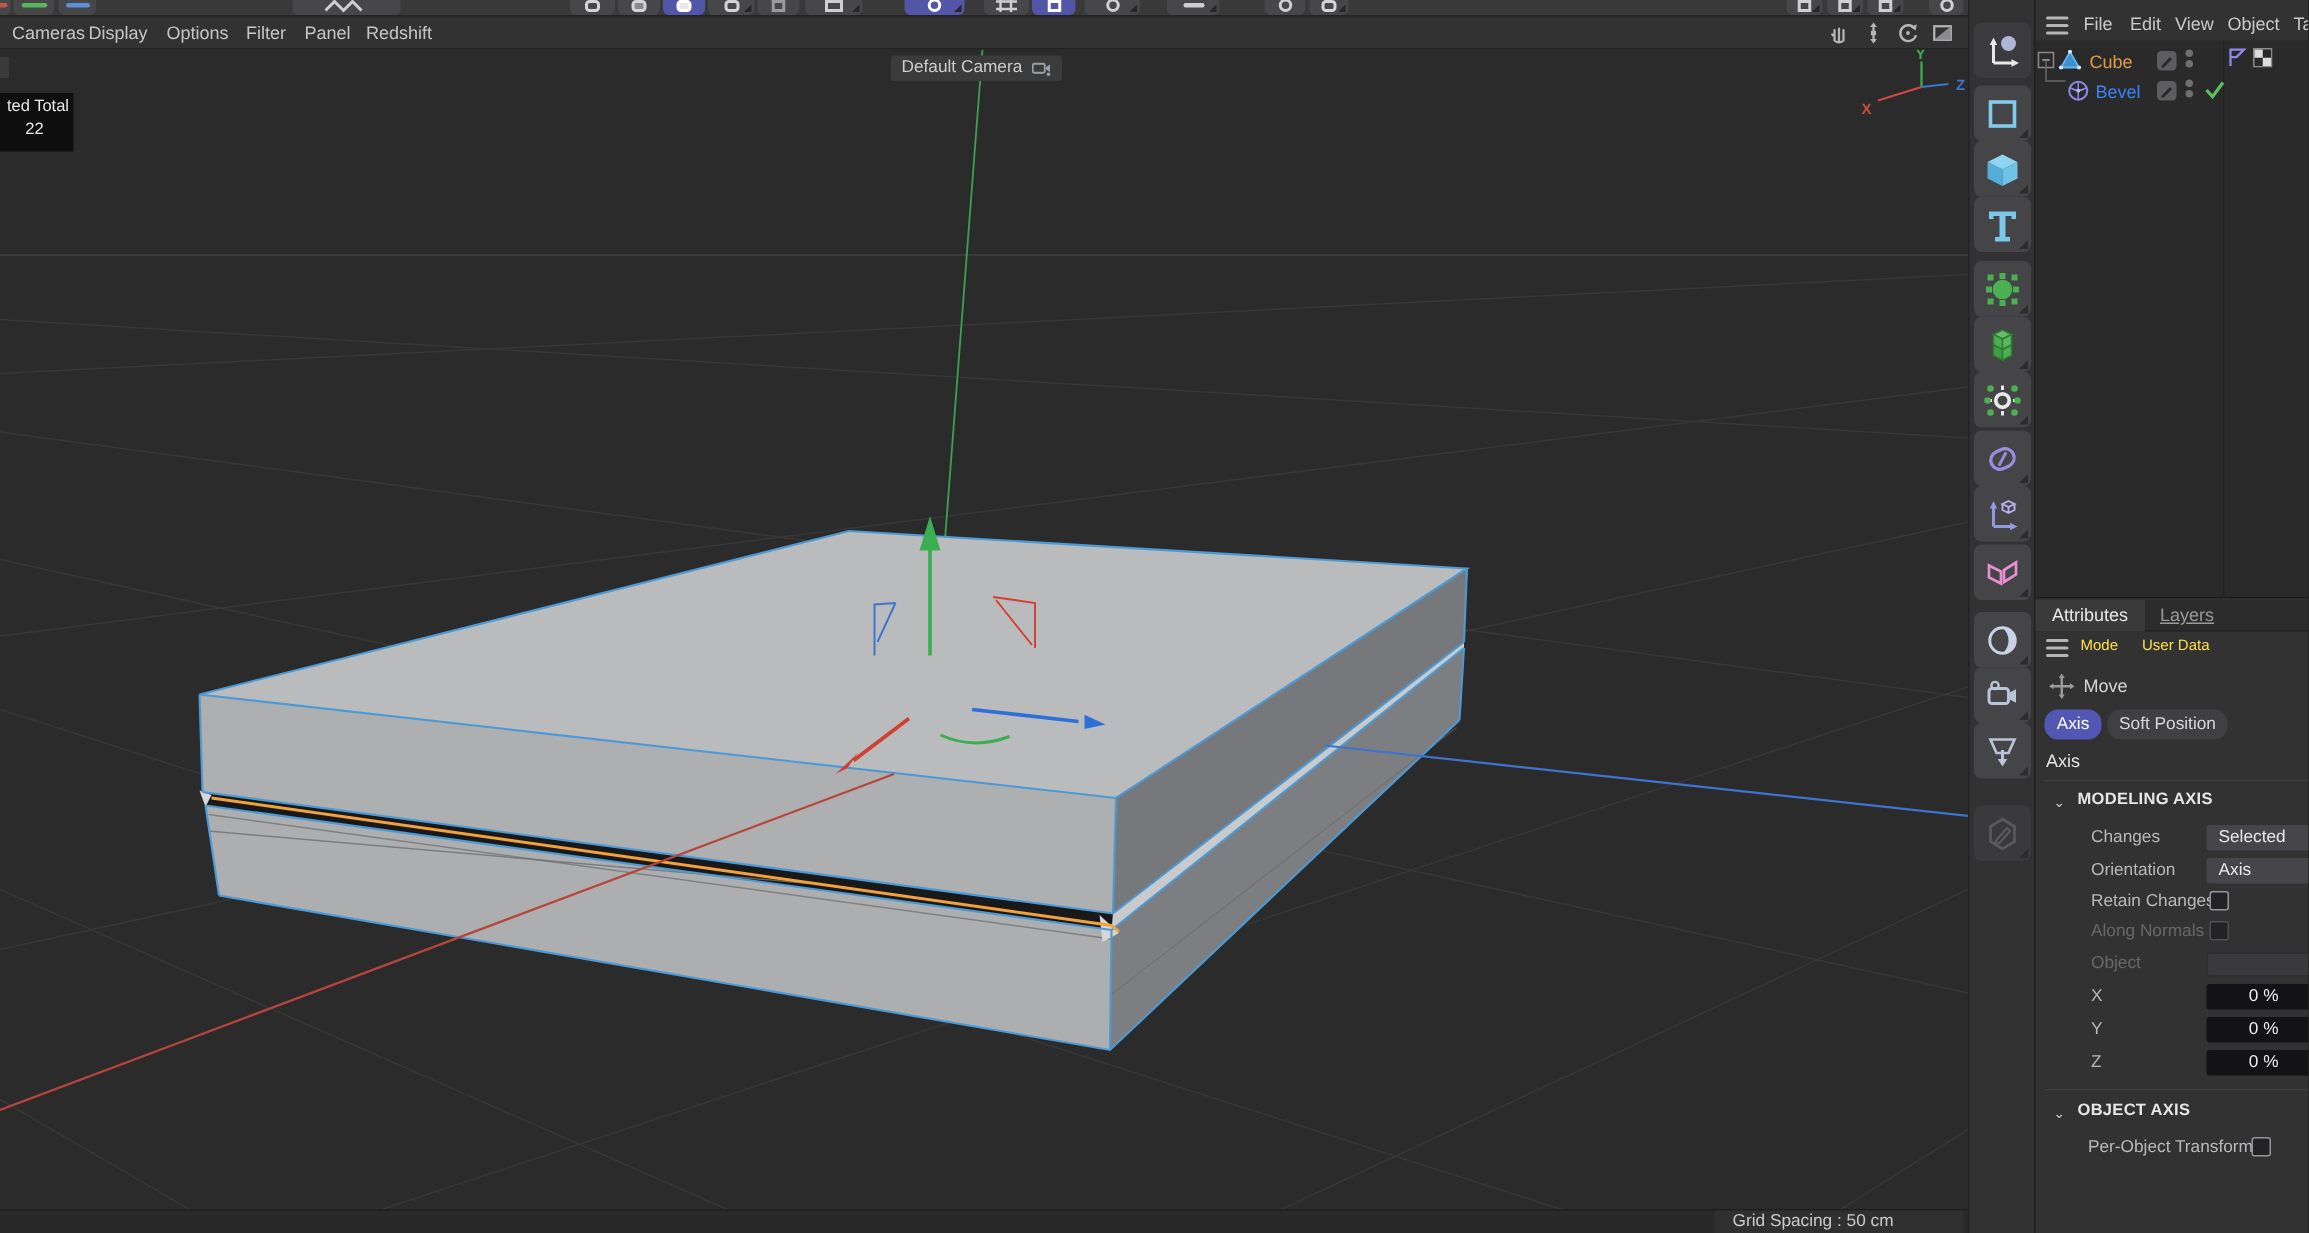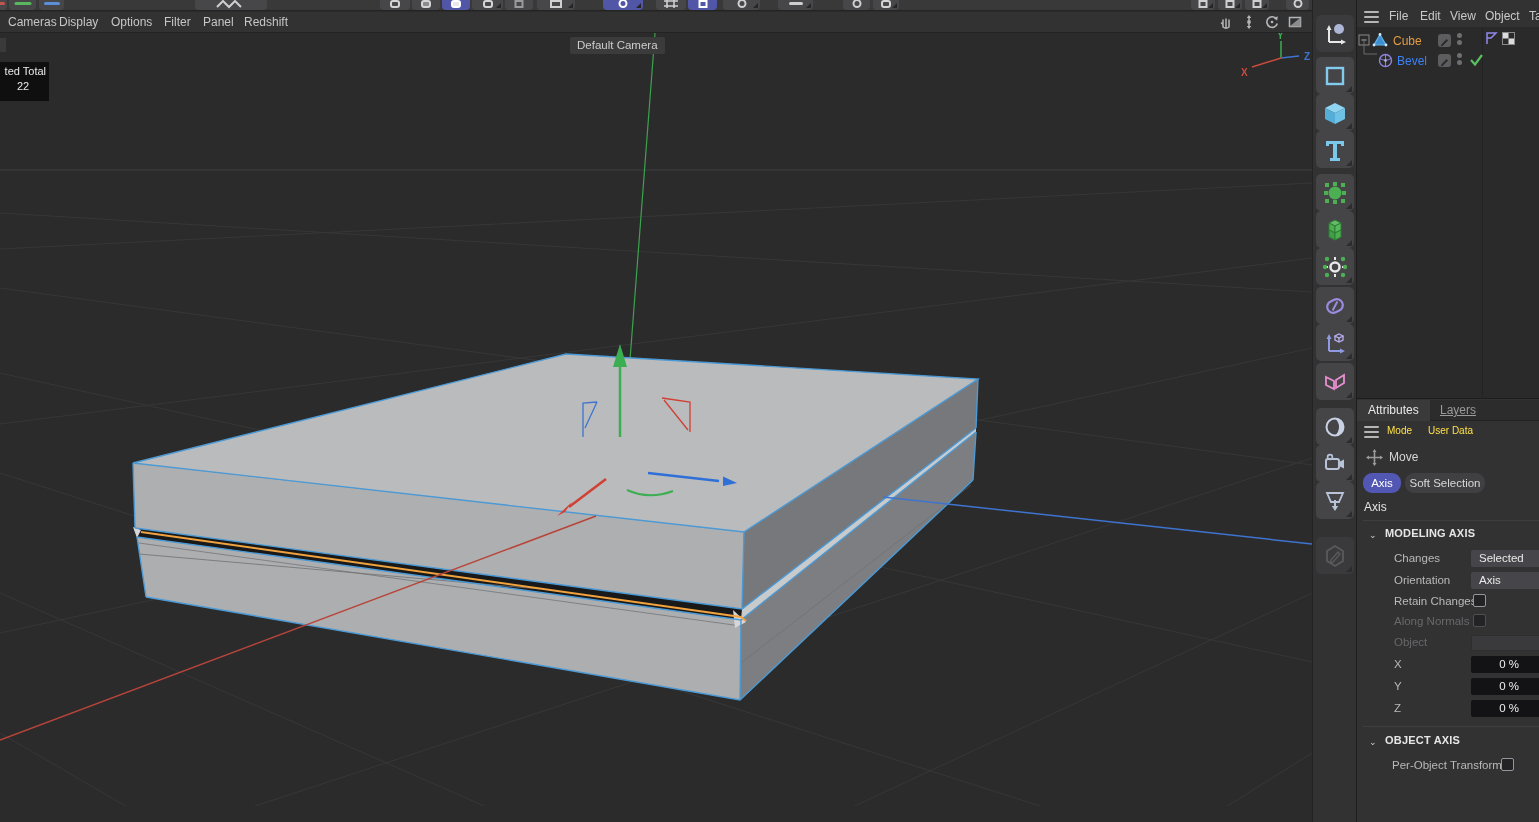--- a/index.html
+++ b/index.html
@@ -17,21 +17,21 @@
   .tt .corner{position:absolute;right:2px;bottom:2px;width:0;height:0;border-left:5px solid transparent;border-bottom:5px solid #26262a;}
 
   
   .menubar{position:absolute;left:0;top:12px;width:1312px;height:21px;background:#323233;border-bottom:1px solid #232324;}
   .menubar .mi{position:absolute;top:3px;font-size:12px;color:#c6c6c7;cursor:default;}
   .vc-icons{position:absolute;top:1px;right:8px;display:flex;gap:5px;}
   .vc-icons svg{display:block;}
 
   
   .viewport{position:absolute;left:0;top:33px;width:1312px;height:773px;background:#2b2b2c;overflow:hidden;}
-  .cam-label{position:absolute;left:570px;top:4px;height:17px;background:#3b3b3c;border-radius:2px;color:#cdcdce;font-size:11.5px;line-height:17px;padding:0 7px;display:flex;align-items:center;gap:6px;flex-direction:column;}
+  .cam-label{position:absolute;left:594px;top:4px;height:17px;background:#3b3b3c;border-radius:2px;color:#cdcdce;font-size:11.5px;line-height:17px;padding:0 7px;display:flex;align-items:center;gap:6px;}
   .tooltip{position:absolute;left:0;top:29px;width:49px;height:39px;background:#0f0f10;color:#e9e9ea;font-size:11px;padding:3px 3px 0 0;text-align:right;}
   .tooltip .l2{text-align:center;margin-top:3px;}
   .notch{position:absolute;left:0;top:5px;width:6px;height:14px;background:#3a3a3b;}
 
   
   .statusbar{position:absolute;left:0;top:806px;width:1312px;height:16px;background:#29292a;border-top:1px solid #1f1f20;}
   .statusbar .gs{position:absolute;left:1143px;top:0;width:166px;height:15px;background:#303031;color:#c9caca;font-size:11.5px;line-height:15px;padding-left:12px;}
 
   
   .side-toolbar{position:absolute;left:1312px;top:0;width:44px;height:822px;background:#323233;border-left:1px solid #232324;}
@@ -275,20 +275,23 @@
           <circle cx="11" cy="9.5" r="1.2" fill="#9aa0a8"></circle>
         </svg>
     </div>
 
     <div class="tooltip">
       <div>ted Total</div>
       <div class="l2">22</div>
     </div>
   </div>
 
+  <div class="statusbar">
+    <div class="gs">Grid Spacing : 50 cm</div>
+  </div>
 
   <div class="side-toolbar">
     <div class="tool dark" style="top:15px;">
       <svg width="26" height="26" viewBox="0 0 26 26">
           <path d="M7 21 V8 M7 21 H20" stroke="#e8e8e9" stroke-width="2"></path>
           <path d="M7 4 L4.5 9 H9.5 Z M24 21 L19 18.5 V23.5 Z" fill="#e8e8e9"></path>
           <circle cx="17" cy="8" r="5" fill="#aeb6d6"></circle>
         </svg>
     </div>
     <div class="tool" style="top:57px;">
@@ -494,21 +497,21 @@
 
       <div class="move-row">
         <svg style="position:absolute;left:9px;top:1px;" width="17" height="17" viewBox="0 0 17 17">
             <path d="M8.5 2 V15 M2 8.5 H15" stroke="#9b9b9d" stroke-width="1.6"></path>
             <path d="M8.5 0 L6.5 3 H10.5 Z M8.5 17 L6.5 14 H10.5 Z M0 8.5 L3 6.5 V10.5 Z M17 8.5 L14 6.5 V10.5 Z" fill="#9b9b9d"></path>
           </svg>
         <span style="position:absolute;left:32px;top:2px;">Move</span>
       </div>
 
       <div class="pill" style="left:6px;top:74px;width:38px;background:#5357b4;">Axis</div>
-      <div class="pill gray" style="left:48px;top:74px;width:80px;">Soft Selection</div>
+      <div class="pill gray" style="left:48px;top:74px;width:80px;">Soft Position</div>
 
       <div class="sec-title" style="left:7px;top:101px;">Axis</div>
       <div class="divline" style="top:121px;"></div>
 
       <span class="chev" style="left:12px;top:131px;">⌄</span>
       <span class="hdr" style="left:28px;top:128px;">MODELING AXIS</span>
 
       <span class="arow-label" style="left:37px;top:153px;">Changes</span>
       <div class="dd" style="top:151px;">Selected</div>
 

